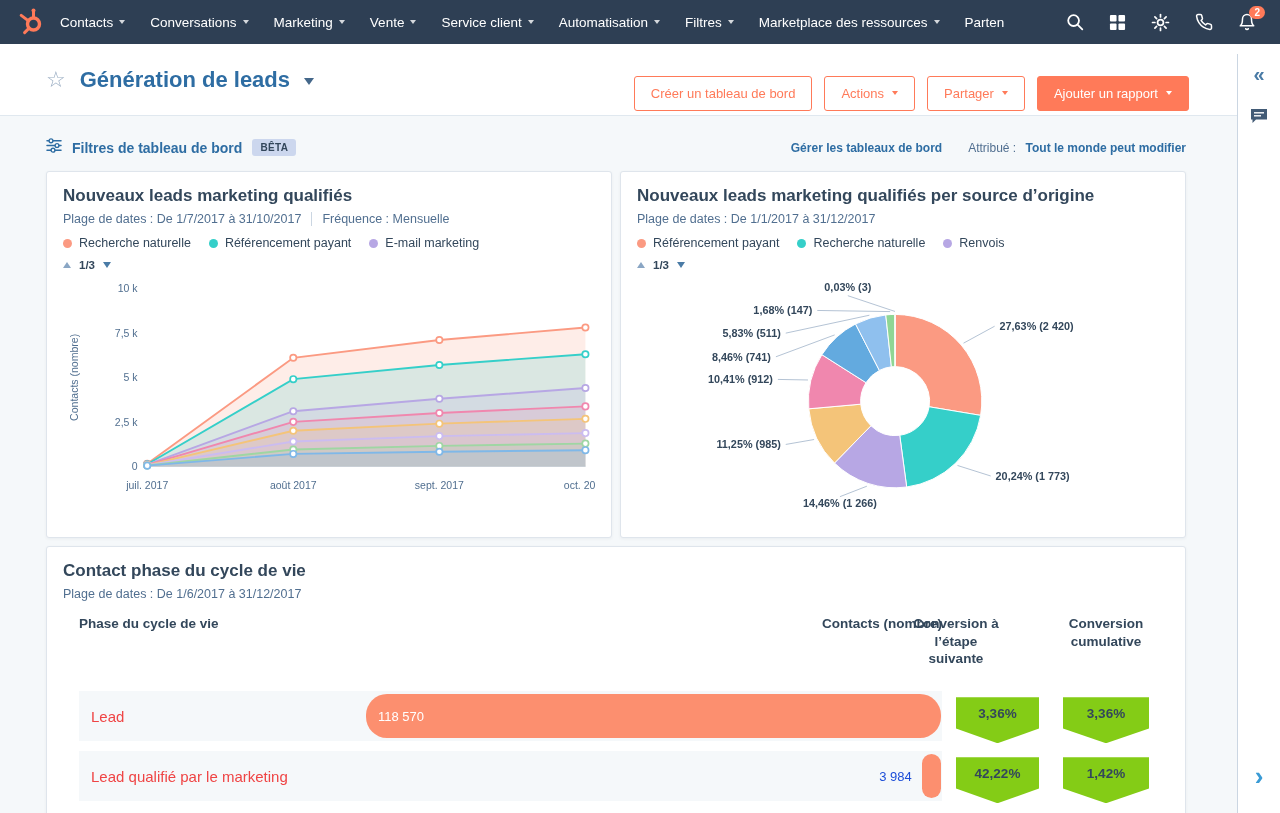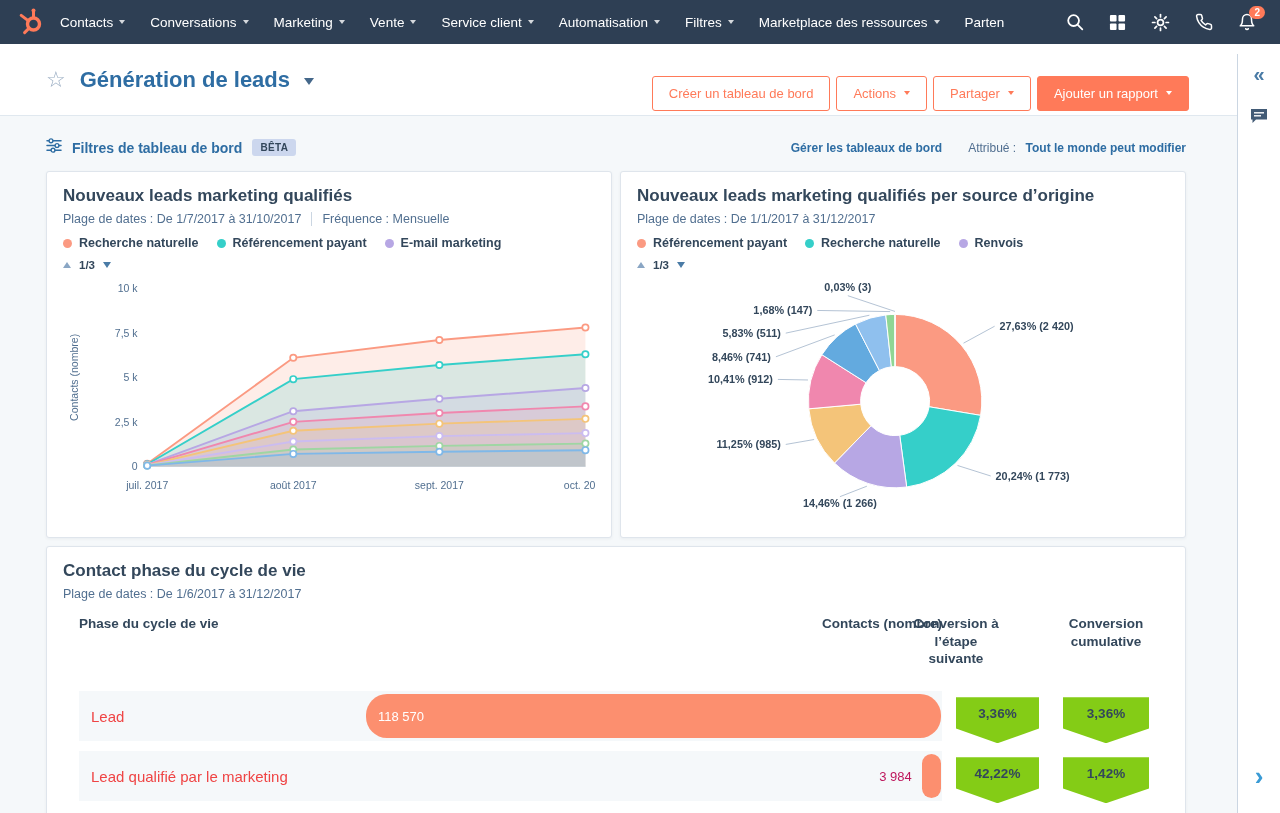--- a/index.html
+++ b/index.html
@@ -16,21 +16,21 @@
   .nav-icons { flex: 0 0 auto; display: flex; align-items: center; gap: 25px; padding: 0 24px 0 14px; }
   .nav-icon { position: relative; display: flex; align-items: center; cursor: pointer; }
   .nav-badge { position: absolute; top: -7px; right: -9px; background: #ff7a59; color: #fff; font-size: 10px; font-weight: 700; border-radius: 8px; padding: 1px 5px; }
 
   
   .page-header { background: #fff; height: 72px; display: flex; align-items: center; padding: 0 91px 0 46px; border-bottom: 1px solid #e0e8ef; position: relative; z-index: 2; }
   .title-group { display: flex; align-items: center; gap: 14px; flex: 1; }
   .star { font-size: 22px; color: #99acc2; cursor: pointer; line-height: 1; }
   .page-title { font-size: 22px; font-weight: 700; color: #2e6da3; }
   .title-caret { border-left: 5.5px solid transparent; border-right: 5.5px solid transparent; border-top: 7px solid #44678a; cursor: pointer; margin-top: 3px; }
-  .header-buttons { display: flex; align-items: center; gap: 6px; margin-top: 27px; }
+  .header-buttons { display: flex; align-items: center; gap: 12px; margin-top: 27px; }
   .btn { font-size: 13px; font-weight: 500; color: #ff7a59; background: #fff; border: 1px solid #ff7a59; border-radius: 3px; padding: 9px 16px; display: inline-flex; align-items: center; gap: 8px; cursor: pointer; font-family: inherit; white-space: nowrap; }
   .btn .caret { color: #ff7a59; }
   .btn.primary { background: #ff7a59; color: #fff; }
   .btn.primary .caret { color: #fff; }
 
   
   .filter-bar { margin: 22px 94px 0 46px; display: flex; align-items: center; justify-content: space-between; }
   .filter-left { display: flex; align-items: center; gap: 10px; cursor: pointer; }
   .filters-label { color: #2e6da3; font-weight: 700; font-size: 14px; }
   .beta-badge { background: #ccd7ee; color: #33475b; font-size: 10px; font-weight: 700; padding: 3px 8px; border-radius: 3px; letter-spacing: .4px; }
@@ -38,21 +38,21 @@
   .manage-link { color: #2e6da3; font-weight: 700; cursor: pointer; }
   .assigned-label { color: #516f90; }
   .assigned-value { color: #2e6da3; font-weight: 600; cursor: pointer; margin-left: 6px; }
 
   
   .cards-row { margin: 14px 94px 0 46px; display: grid; grid-template-columns: 1fr 1fr; gap: 8px; }
   .card { background: #fff; border: 1px solid #dfe5ec; border-radius: 3px; padding: 14px 16px; box-shadow: 0 1px 3px rgba(45,62,80,.06); }
   .card-title { font-size: 17px; font-weight: 700; color: #33475b; }
   .card-sub { font-size: 12.5px; color: #516f90; margin-top: 6px; display: flex; align-items: center; gap: 10px; }
   .sub-divider { width: 0; align-self: stretch; border-left: 1px solid #cbd6e2; }
-  .legend { display: flex; align-items: center; gap: 18px; margin-top: 10px; font-size: 12.5px; color: #33475b; flex-wrap: wrap; font-weight: bold; }
+  .legend { display: flex; align-items: center; gap: 18px; margin-top: 10px; font-size: 12.5px; color: #33475b; flex-wrap: wrap; }
   .legend-item { display: inline-flex; align-items: center; gap: 7px; cursor: pointer; }
   .dot { width: 9px; height: 9px; border-radius: 50%; display: inline-block; }
   .pager { display: flex; align-items: center; gap: 8px; margin-top: 9px; font-size: 11.5px; font-weight: 600; color: #33475b; }
   .tri-up { width: 0; height: 0; border-left: 4px solid transparent; border-right: 4px solid transparent; border-bottom: 6px solid #8aa6c4; cursor: pointer; }
   .tri-down { width: 0; height: 0; border-left: 4px solid transparent; border-right: 4px solid transparent; border-top: 6px solid #4a7ba6; cursor: pointer; }
   .chart-svg { width: 100%; display: block; margin-top: 4px; }
   svg text { font-family: "Liberation Sans", "DejaVu Sans", sans-serif; }
   .tick { font-size: 11px; fill: #516f90; }
   .axis-title { font-size: 11px; fill: #516f90; }
   .donut-label { font-size: 11px; font-weight: 700; fill: #33475b; }
@@ -65,21 +65,21 @@
   .fh-contacts { left: 579px; width: 300px; text-align: right; }
   .fh-next { left: 848px; width: 90px; text-align: center; }
   .fh-cum { left: 998px; width: 90px; text-align: center; }
   .funnel-row { position: relative; height: 50px; margin-top: 10px; }
   .row-main { position: absolute; left: 16px; width: 863px; top: 0; bottom: 0; background: #f5f8fa; }
   .row-label { position: absolute; left: 12px; top: 50%; transform: translateY(-50%); font-size: 15px; color: #ef4444; }
   .bar-track { position: absolute; left: 287px; right: 1px; top: 3px; bottom: 3px; }
   .bar { position: absolute; right: 0; top: 0; bottom: 0; background: #fc8f6f; display: flex; align-items: center; cursor: pointer; border-radius: 21px; }
   .bar-value { position: absolute; top: 50%; transform: translateY(-50%); font-size: 13px; white-space: nowrap; }
   .bar-value.inside { position: static; transform: none; color: #fff; padding-left: 12px; }
-  .bar-value.outside { color: #be185d; }
+  .bar-value.outside { color: #1d4ed8; }
   .conv-cell { position: absolute; top: 6px; height: 46px; background: #84cc16; clip-path: polygon(0 0, 100% 0, 100% 68%, 50% 100%, 0 68%); display: flex; justify-content: center; padding-top: 9px; font-weight: 700; font-size: 13.5px; color: #33475b; }
   .conv-next { left: 893px; width: 83px; }
   .conv-cum { left: 1000px; width: 86px; }
 
   
   .right-strip { position: absolute; top: 54px; right: 0; bottom: 0; width: 43px; background: #fff; border-left: 1px solid #cbd6e2; z-index: 5; display: flex; flex-direction: column; align-items: center; padding-top: 10px; gap: 22px; }
   .collapse-chevrons { color: #4a7ba6; font-size: 20px; font-weight: 700; cursor: pointer; line-height: 1; }
   .expand-chevron { position: absolute; bottom: 24px; left: 0; right: 0; text-align: center; color: #3a9bd5; font-size: 26px; font-weight: 700; cursor: pointer; line-height: 1; }
 </style>
 </head>

